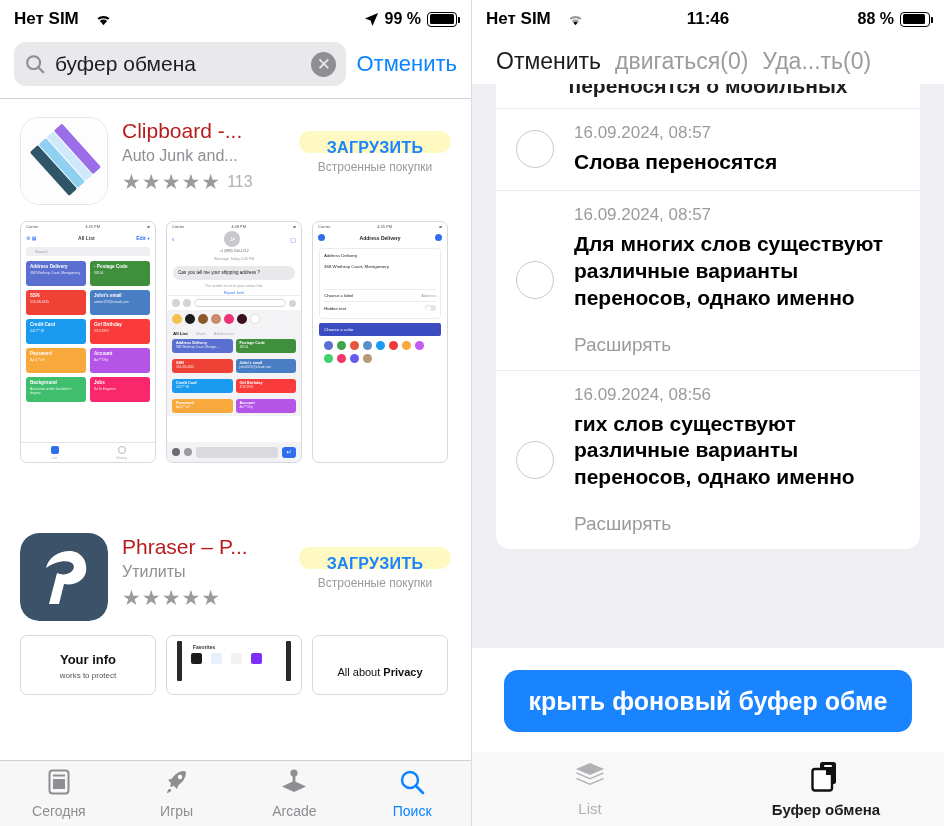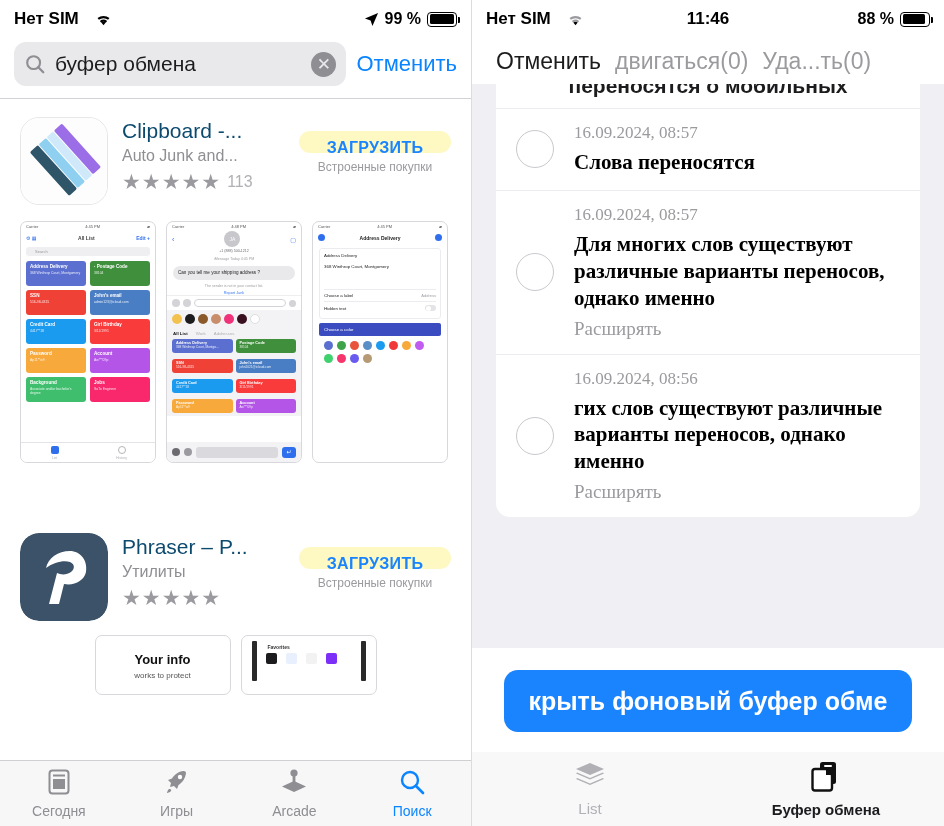--- a/index.html
+++ b/index.html
@@ -57,21 +57,21 @@
     flex: 0 0 auto; font-weight: 500;
   }
   .cancel-link { font-size: 22px; color: #0a84ff; white-space: nowrap; }
   .hairline { height: 1px; background: #d1d1d6; }
 
   .store-body { flex: 1; overflow: hidden; position: relative; background:#fff; }
   .app-row { display: flex; padding: 18px 20px 0 20px; gap: 14px; align-items: flex-start; }
   .app-icon { width: 88px; height: 88px; border-radius: 19px; flex: 0 0 auto; overflow: hidden;
               border: 1px solid #e6e6e6; background:#fff; }
   .app-meta { flex: 1; min-width: 0; padding-top: 2px; }
-  .app-title { font-size: 21px; color: #0c4a6e; white-space: nowrap; overflow: hidden; }
+  .app-title { font-size: 21px; color: #b91c1c; white-space: nowrap; overflow: hidden; }
   .app-sub { font-size: 16px; color: #8e8e93; margin-top: 4px; white-space: nowrap; overflow: hidden; }
   .stars-row { display: flex; align-items: center; gap: 6px; margin-top: 6px; }
   .stars { color: #9a9a9f; font-size: 21px; letter-spacing: 1px; line-height: 1; }
   .rating-count { font-size: 16px; color: #b0b0b5; }
   .app-action { width: 152px; flex: 0 0 auto; text-align: center; padding-top: 14px; }
   .get-btn {
     background: #fef9c3; border-radius: 17px; height: 22px; line-height: 34px;
     color: #1a84ff; font-weight: 700; font-size: 16px; letter-spacing: .3px;
   }
   .iap { font-size: 12px; color: #9a9a9f; margin-top: 7px; }
@@ -124,21 +124,21 @@
   .det-line { font-size:4.4px; color:#1c1c1e; margin-bottom:6px;}
   .det-row { display:flex; justify-content:space-between; align-items:center; font-size:4.4px;
              color:#1c1c1e; padding:3px 0; border-top:1px solid #ececf0;}
   .det-row span.r { color:#a0a0a5; font-size:4px;}
   .toggle { width:11px;height:6px;border-radius:3px;background:#e4e4e8; position:relative;}
   .toggle:after{content:"";position:absolute;left:0.5px;top:0.5px;width:5px;height:5px;border-radius:50%;background:#fff;}
   .choose-color { background:#3b4cc0; color:#fff; font-size:4.4px; padding:4px 5px; margin:4px 6px 0 6px; border-radius:2px;}
   .swatches { background:#fff; margin:0 6px; padding:5px; border-radius:0 0 3px 3px; display:flex; flex-wrap:wrap; gap:4px;}
   .sw { width:9px;height:9px;border-radius:50%;}
 
-  .shots2 { display:flex; gap:10px; padding: 14px 20px 0 20px; justify-content: center; }
+  .shots2 { display:flex; gap:10px; padding: 14px 20px 0 20px; }
   .shot-b { width:136px; height:60px; border:1px solid #d8d8dc; border-radius:7px; background:#fff;
             overflow:hidden; position:relative; flex:0 0 auto; }
   .yi { font-size: 13px; font-weight: 700; color:#111; text-align:center; padding-top: 16px; }
   .yi2 { font-size: 8px; color:#555; text-align:center; padding-top:4px;}
   .fav { font-size:5px; color:#333; padding: 8px 0 0 26px; font-weight:600;}
   .fav-ic { display:flex; gap:9px; padding: 3px 0 0 24px; align-items:center;}
   .fav-ic i { width:11px;height:11px;display:block;border-radius:2px;}
   .bars { position:absolute; top:5px; width:5px; height:40px; background:#2a2a2a; border-radius:1px;}
   .priv { font-size:11px; color:#111; text-align:center; padding-top:30px;}
 
@@ -154,24 +154,24 @@
   .right { width: 472px; height: 826px; background: #fff; display:flex; flex-direction:column; position:relative; }
   .r-nav { height: 46px; display:flex; align-items:center; gap: 14px; padding: 0 24px; background:#fff;}
   .r-cancel { font-size: 23px; color:#1c1c1e; }
   .r-action { font-size: 23px; color:#9b9b9f; white-space:nowrap; }
   .list-area { flex:1; background:#f0f0f4; overflow:hidden; padding: 0 24px; position:relative; }
   .list-card { background:#fff; border-radius: 14px; overflow:hidden; margin-top: -16px; }
   .lc-partial { padding: 6px 0 10px 0; text-align:center; }
   .lc-partial .ptext { font-size:21px; font-weight:700; color:#1c1c1e; }
   .row { display:flex; align-items:center; gap:20px; padding: 14px 20px; border-top: 1px solid #ececf0; }
   .radio { width:38px;height:38px;border-radius:50%;border:1.6px solid #c9c9ce; flex:0 0 auto;}
-  .row-body { flex:1; min-width:0;font-family:Liberation Serif, serif; }
+  .row-body { flex:1; min-width:0; }
   .row-date { font-size: 17px; color:#9b9b9f; margin-bottom: 6px; }
   .row-text { font-size: 21px; font-weight:700; color:#000000; line-height:1.28; }
-  .row-more { font-size: 19px; color:#9b9b9f; margin-top: 6px; }
+  .row-more { font-size: 19px; color:#9b9b9f; margin-top: 22px; }
   .bottom-pane { background:#fff; padding: 22px 0 0 0; }
   .big-btn {
     margin: 0 32px; height: 62px; background:#1a84ff; border-radius: 14px;
     display:flex; align-items:center; justify-content:center; overflow:hidden;
   }
   .big-btn span { color:#fff; font-size: 25px; font-weight:700; white-space:nowrap; }
   .r-tabbar { height: 74px; background:#f8f8f9; display:flex; align-items:center; }
   .r-tab { flex:1; display:flex; flex-direction:column; align-items:center; gap:5px;}
   .r-tab-label { font-size:15px; color:#b0b0b5;}
   .r-tab.active .r-tab-label { color:#1c1c1e; font-weight:700;}
@@ -473,20 +473,25 @@
           <div class="bars" style="left:10px"></div>
             <div class="bars" style="right:10px"></div>
           <div class="fav">Favorites</div>
           <div class="fav-ic">
             <i style="background:#1c1c1e"></i>
             <i style="background:#e8f0fe"></i>
             <i style="background:#f2f2f2"></i>
             <i style="background:#7b2ff7"></i>
           </div>
         </div>
+        <div class="shot-b">
+          <div class="priv">
+            <span>All about </span><b>Privacy</b>
+          </div>
+        </div>
       </div>
 
       <div class="tabbar">
         <div class="tab">
           <span>
             <svg width="28" height="28" viewBox="0 0 28 28">
                 <rect x="4.5" y="2.5" width="19" height="23" rx="3" fill="none" stroke="#8e8e93" stroke-width="2"></rect>
                 <rect x="8" y="6.5" width="12" height="2" fill="#8e8e93"></rect>
                 <rect x="8" y="11" width="12" height="10" fill="#8e8e93"></rect>
               </svg>

